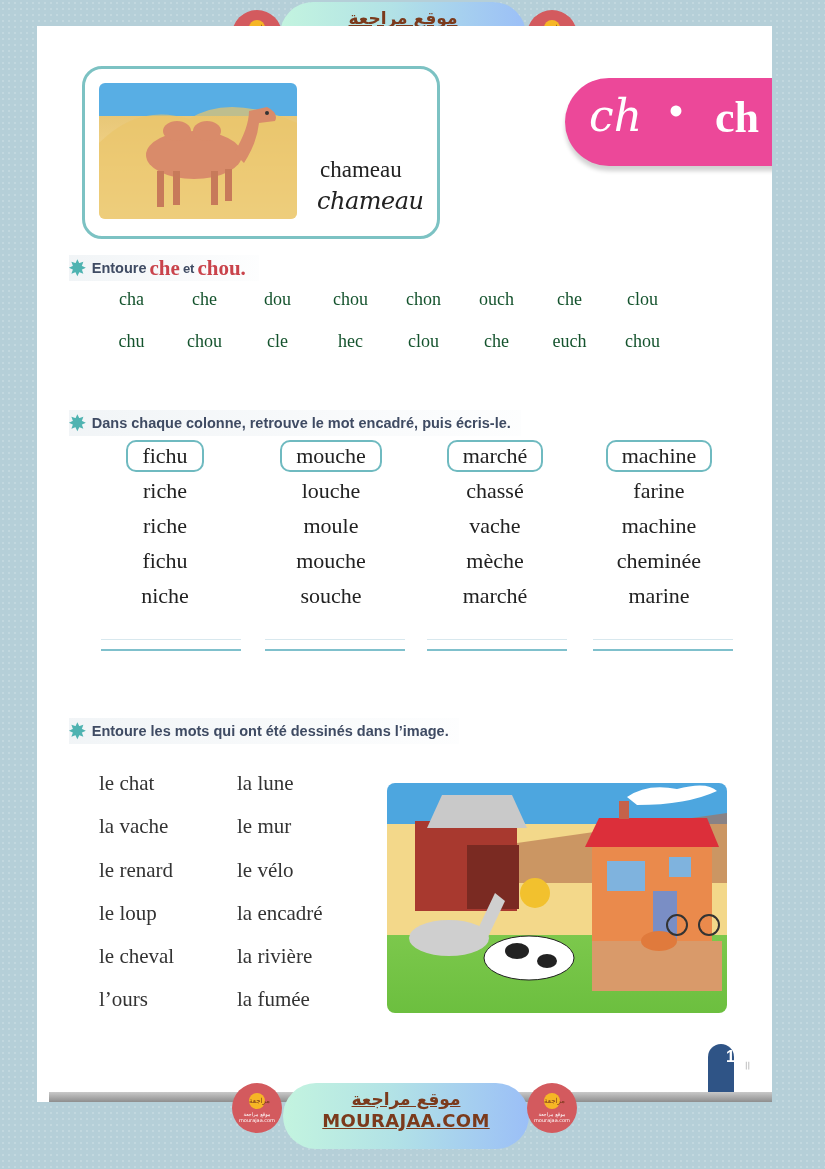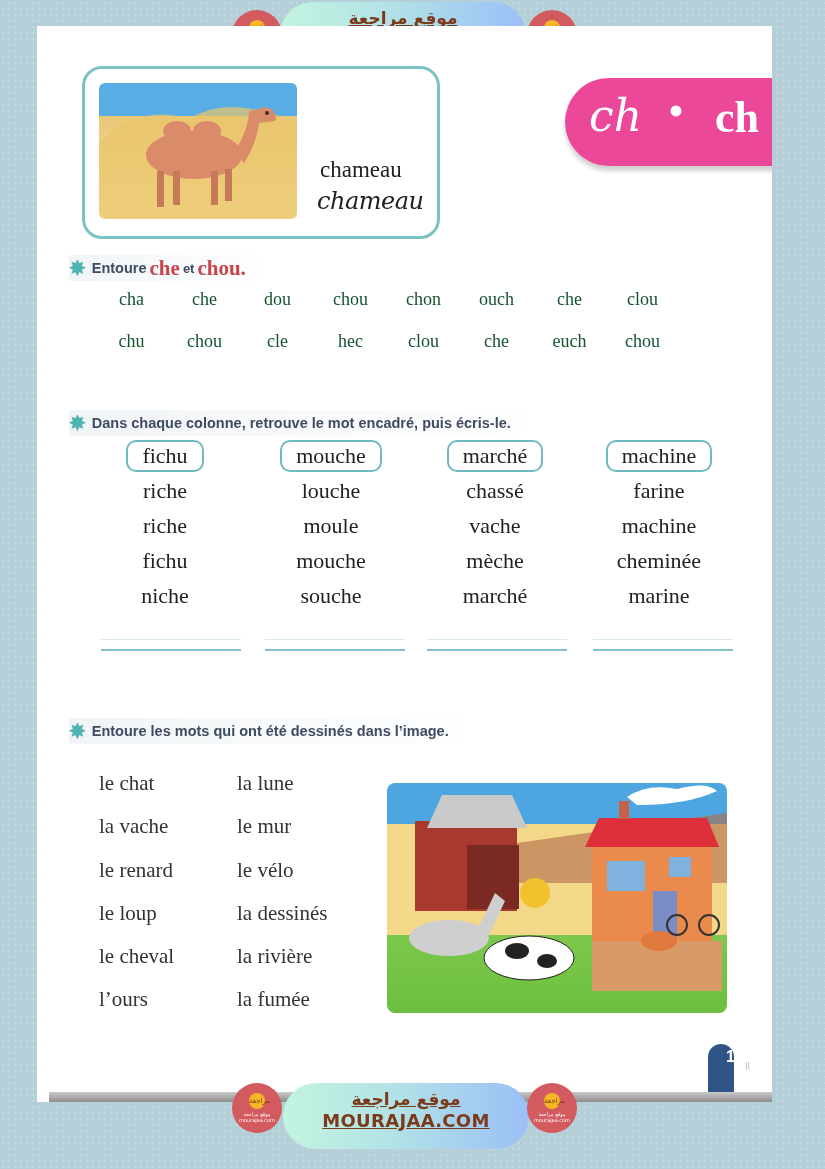--- a/index.html
+++ b/index.html
@@ -215,21 +215,21 @@
     <div>la vache</div>
     <div>le renard</div>
     <div>le loup</div>
     <div>le cheval</div>
     <div>l’ours</div>
   </div>
   <div class="list" style="left:200px;">
     <div>la lune</div>
     <div>le mur</div>
     <div>le vélo</div>
-    <div>la dessinés</div>
+    <div>la encadré</div>
     <div>la rivière</div>
     <div>la fumée</div>
   </div>
 
   <div class="farm-img">
     <svg width="340" height="230" viewBox="0 0 340 230">
       <path d="M130 60 L340 30 L340 100 L130 100 Z" fill="#b06a4a" opacity="0.6"></path>
       <rect x="28" y="38" width="102" height="90" fill="#a8392f"></rect>
       <polygon points="55,12 125,12 140,45 40,45" fill="#c9c9c9"></polygon>
       <rect x="80" y="62" width="52" height="64" fill="#7a2a22"></rect>

